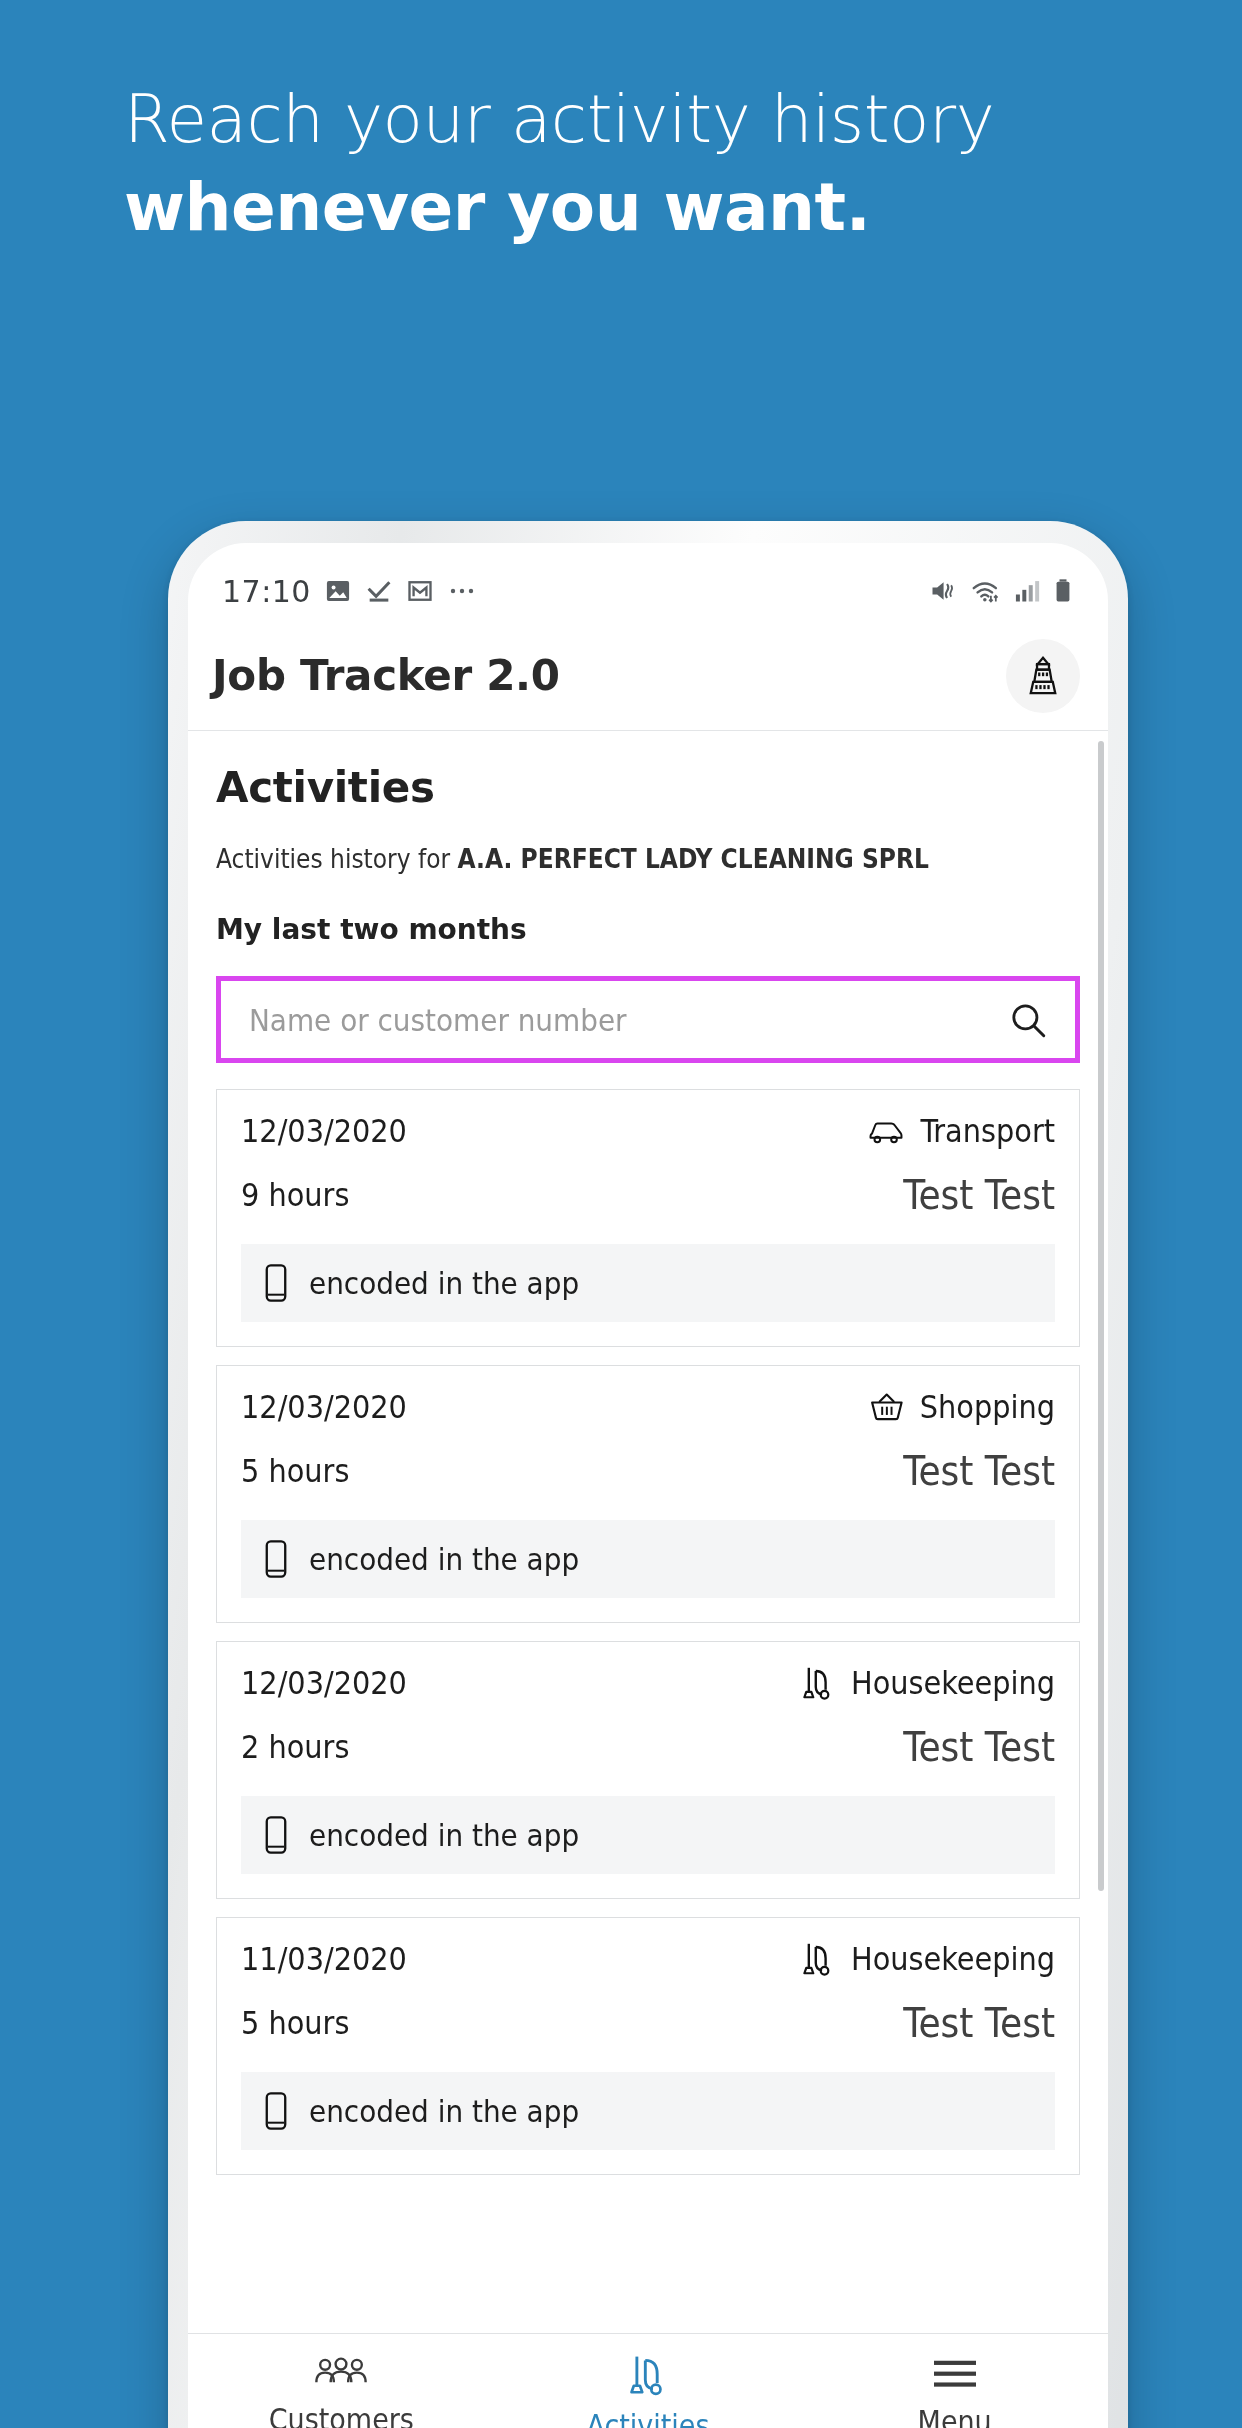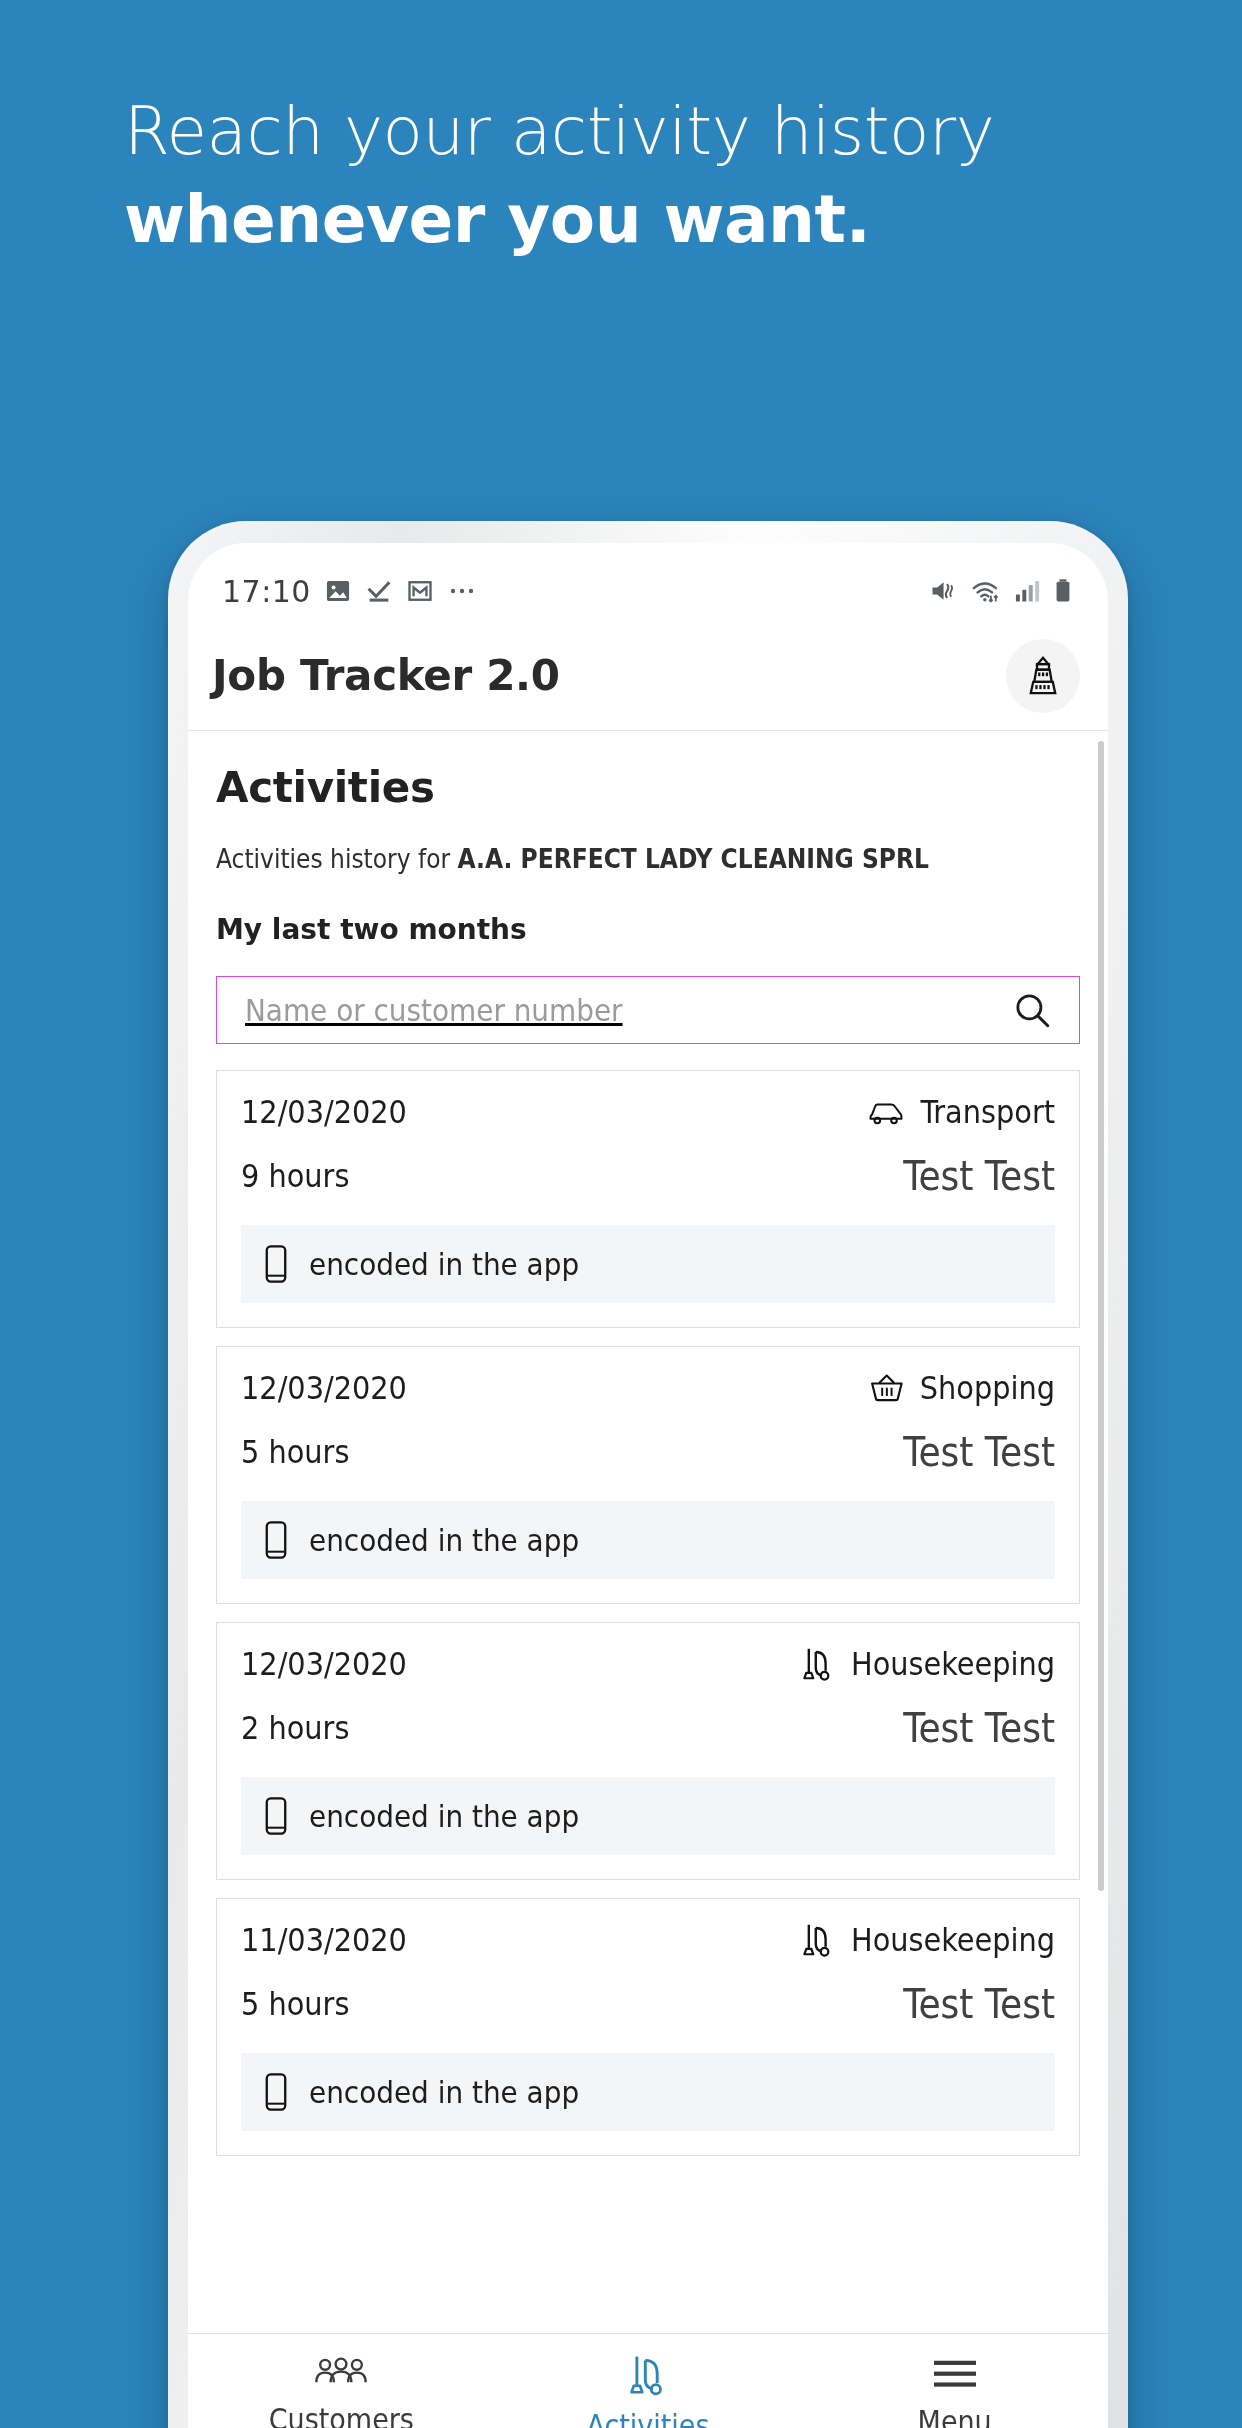--- a/index.html
+++ b/index.html
@@ -4,21 +4,21 @@
 <style>
   html,body{margin:0;padding:0;}
   body{
     width:1242px;height:2428px;
     background:#2b84bb;
     font-family:"DejaVu Sans Condensed","Liberation Sans",sans-serif;
     overflow:hidden;position:relative;
   }
   
   .hero{
-    position:absolute;left:124px;top:88px;width:1000px;
+    position:absolute;left:124px;top:76px;width:1000px;
     color:#ffffff;
     font-family:"DejaVu Sans","Liberation Sans",sans-serif;
     font-weight:300;
     font-size:66px;
     line-height:1.33;
     letter-spacing:-0.5px;
   }
   .hero .l2{display:block;font-weight:bold;}
 
   
@@ -94,22 +94,22 @@
   }
   .subtitle{
     font-size:26px;color:#2e2e2e;margin:30px 0 0 0;line-height:1.35;
   }
   .subtitle b{font-weight:700;}
   .section-title{
     font-family:"DejaVu Sans","Liberation Sans",sans-serif;
     font-size:28px;font-weight:700;color:#222;margin:36px 0 0 0;
   }
   .search-box{
-    margin:30px 0 0 0;height:68px;border:1px solid #d946ef;
-    display:flex;align-items:center;padding:0 26px;box-sizing:border-box;background:#fff;text-decoration:underline;
+    margin:30px 0 0 0;height:87px;border:5px solid #d946ef;
+    display:flex;align-items:center;padding:0 26px;box-sizing:border-box;background:#fff;
   }
   .search-box input{
     flex:1;border:none;outline:none;background:transparent;
     font-family:"DejaVu Sans Condensed","Liberation Sans",sans-serif;
     font-size:31px;color:#1d1d1d;
   }
   .search-box input::placeholder{color:#9b9b9b;}
 
   
   .cards{margin-top:26px;}

